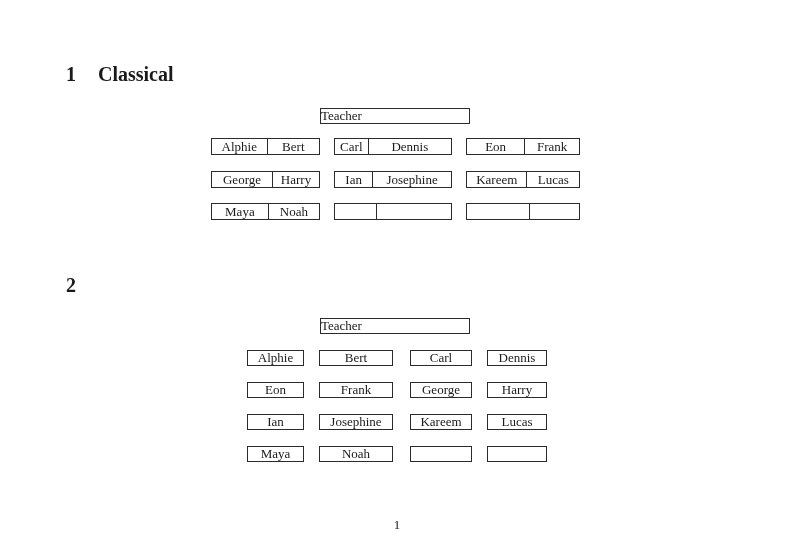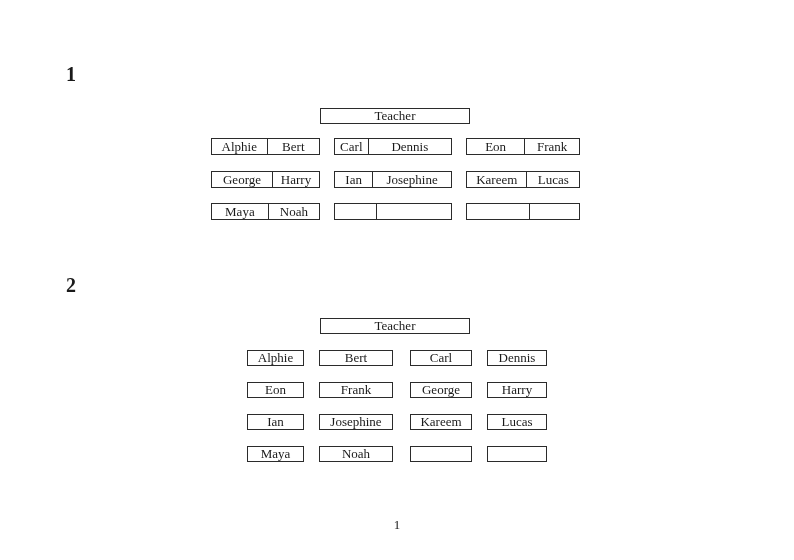--- a/index.html
+++ b/index.html
@@ -30,21 +30,21 @@
     min-width: 32px;
   }
   .teacherbox {
     position: absolute;
     width: 150px;
     height: 16px;
     box-sizing: border-box;
     border: 1px solid #2b2b2b;
     font-size: 13px;
     line-height: 14px;
-    text-align: center;
+    text-align: left;
   }
   .pairbox {
     position: absolute;
     height: 17px;
     box-sizing: border-box;
     border: 1px solid #2b2b2b;
     display: flex;
     font-size: 13px;
     line-height: 15px;
     text-align: center;
@@ -79,20 +79,21 @@
     font-size: 13px;
   }
 </style>
 </head>
 <body>
 
 <div class="page">
 
   <div class="section-heading" style="left:66px; top:62px;">
     <span class="sec-num">1</span>
+    <span class="sec-title">Classical</span>
   </div>
 
   <div class="teacherbox" style="left:320px; top:108px;">Teacher</div>
 
   <div class="pairbox" style="left:211px; top:138px; width:109px;">
     <span class="cell c1" style="width:52%">Alphie</span>
     <span class="cell">Bert</span>
   </div>
   <div class="pairbox" style="left:334px; top:138px; width:118px;">
     <span class="cell c1" style="width:29%">Carl</span>

